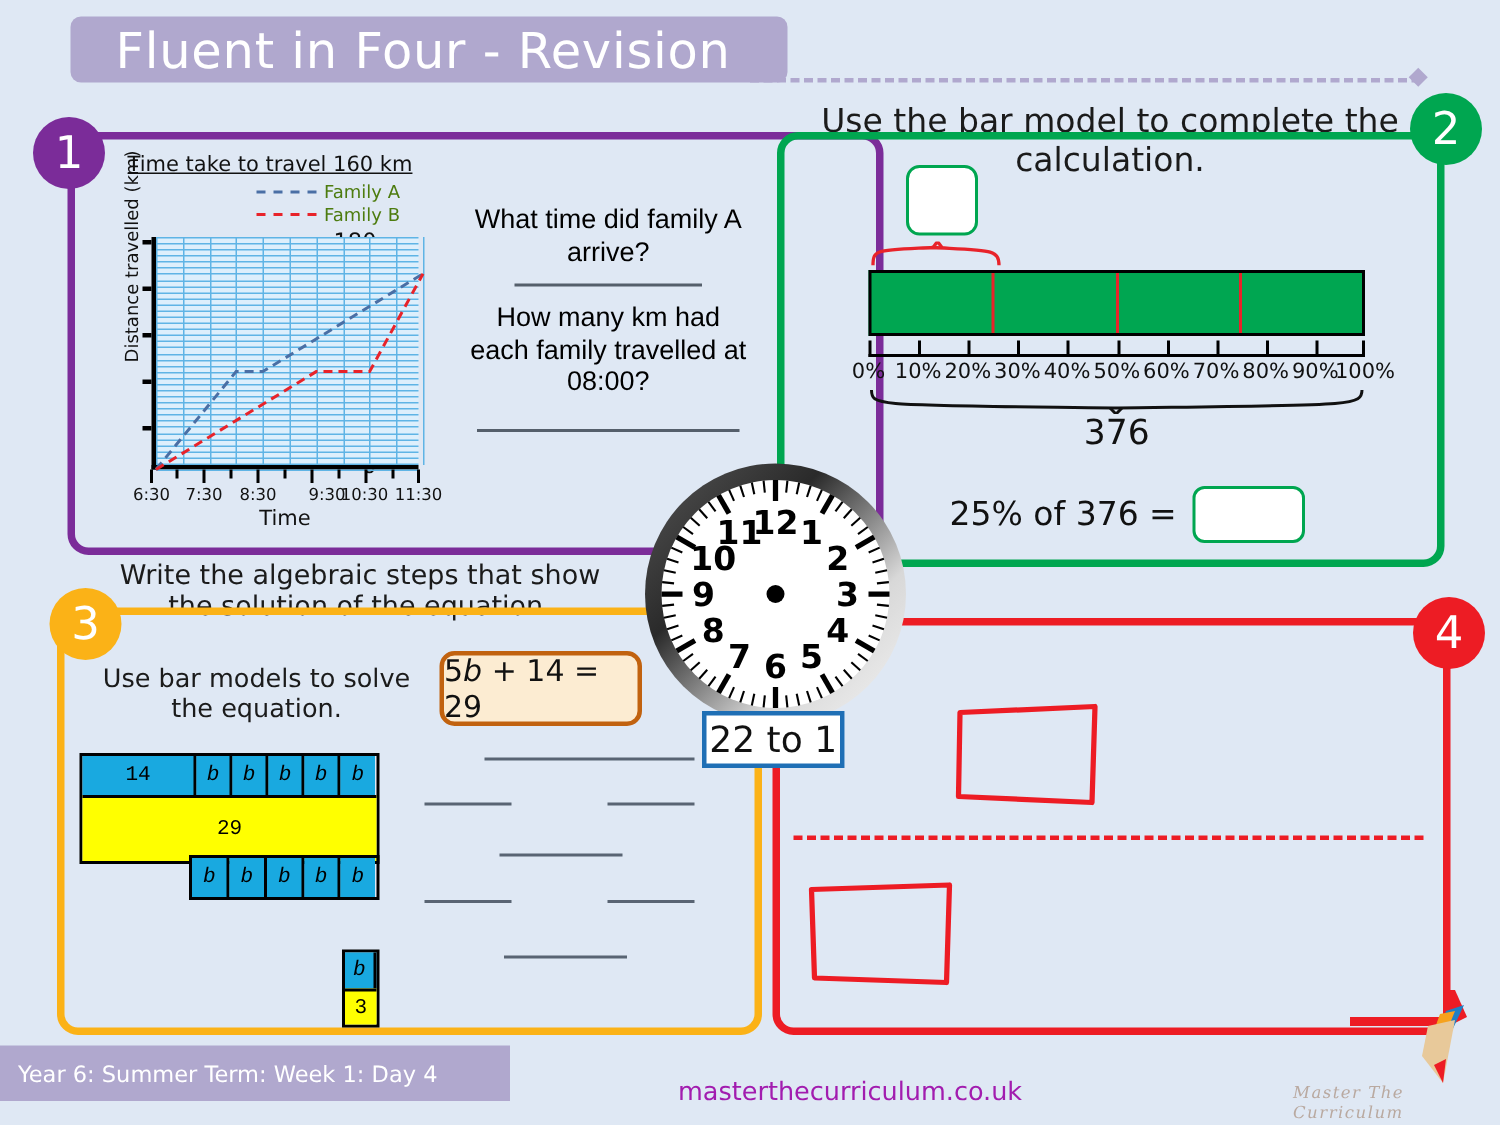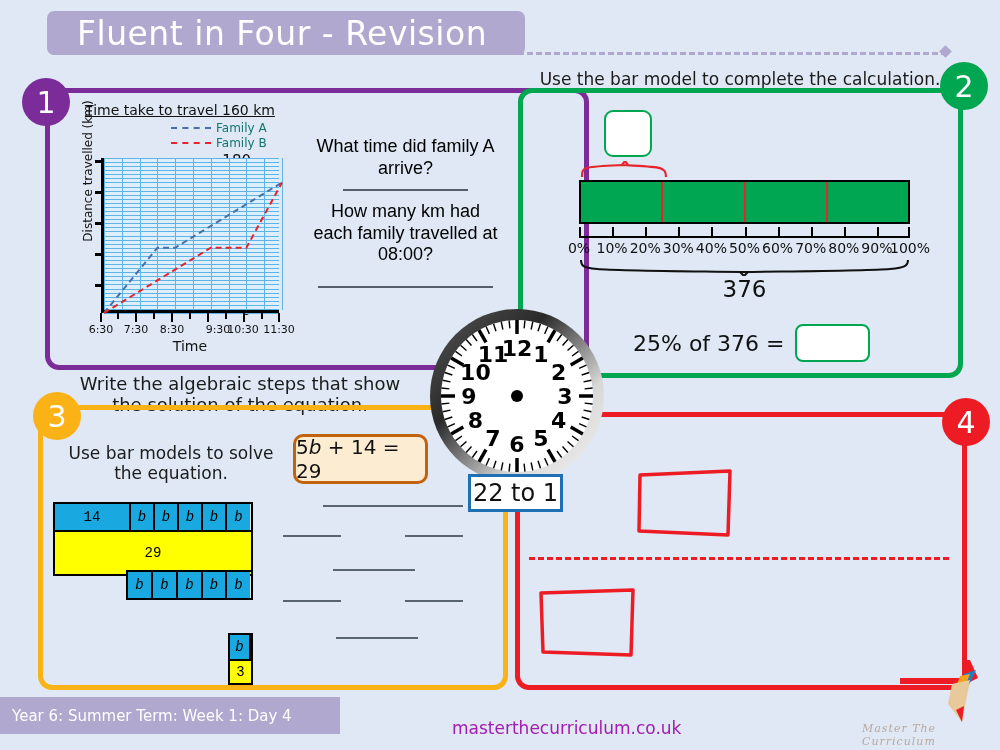--- a/index.html
+++ b/index.html
@@ -130,39 +130,39 @@
     text-align: center; width: 40px;
   }
   .xtick-mark { position: absolute; width: 2px; background: #000; }
   #xlabel {
     position: absolute; left: 48px; top: 236px; width: 178px;
     text-align: center; font-size: 14px; color: #111;
     font-family: "DejaVu Sans", sans-serif;
   }
   #legend {
     position: absolute; left: 118px; top: 18px;
-    font-size: 12px; color: #0f766e;
+    font-size: 12px; color: #4d7c0f;
     font-family: "DejaVu Sans", sans-serif;
   }
   .legend-row { display: flex; align-items: center; gap: 5px; height: 15px; }
   .legend-dash { width: 40px; height: 0; border-top: 2px dashed; }
   #panel1-q {
     position: absolute; left: 268px; top: 48px;
     width: 185px;
     font-size: 18px;
     line-height: 1.2;
   }
   .ans-line {
     display: block;
     border-bottom: 2px solid #555f6b;
     margin: 10px auto;
   }
 
   
-  #p2-prompt { left: 535px; top: 69px; width: 410px; font-size: 17px; }
+  #p2-prompt { left: 535px; top: 69px; width: 410px; font-size: 22px; }
   #p2-answerbox-top {
     position: absolute; left: 86px; top: 22px;
     width: 48px; height: 47px;
     background: #fff; border: 2.5px solid #00a650; border-radius: 9px;
   }
   #p2-brace { position: absolute; left: 62px; top: 73px; width: 90px; height: 16px; }
   #p2-bar {
     position: absolute; left: 61px; top: 92px;
     width: 331px; height: 44px;
     background: #00a651;

